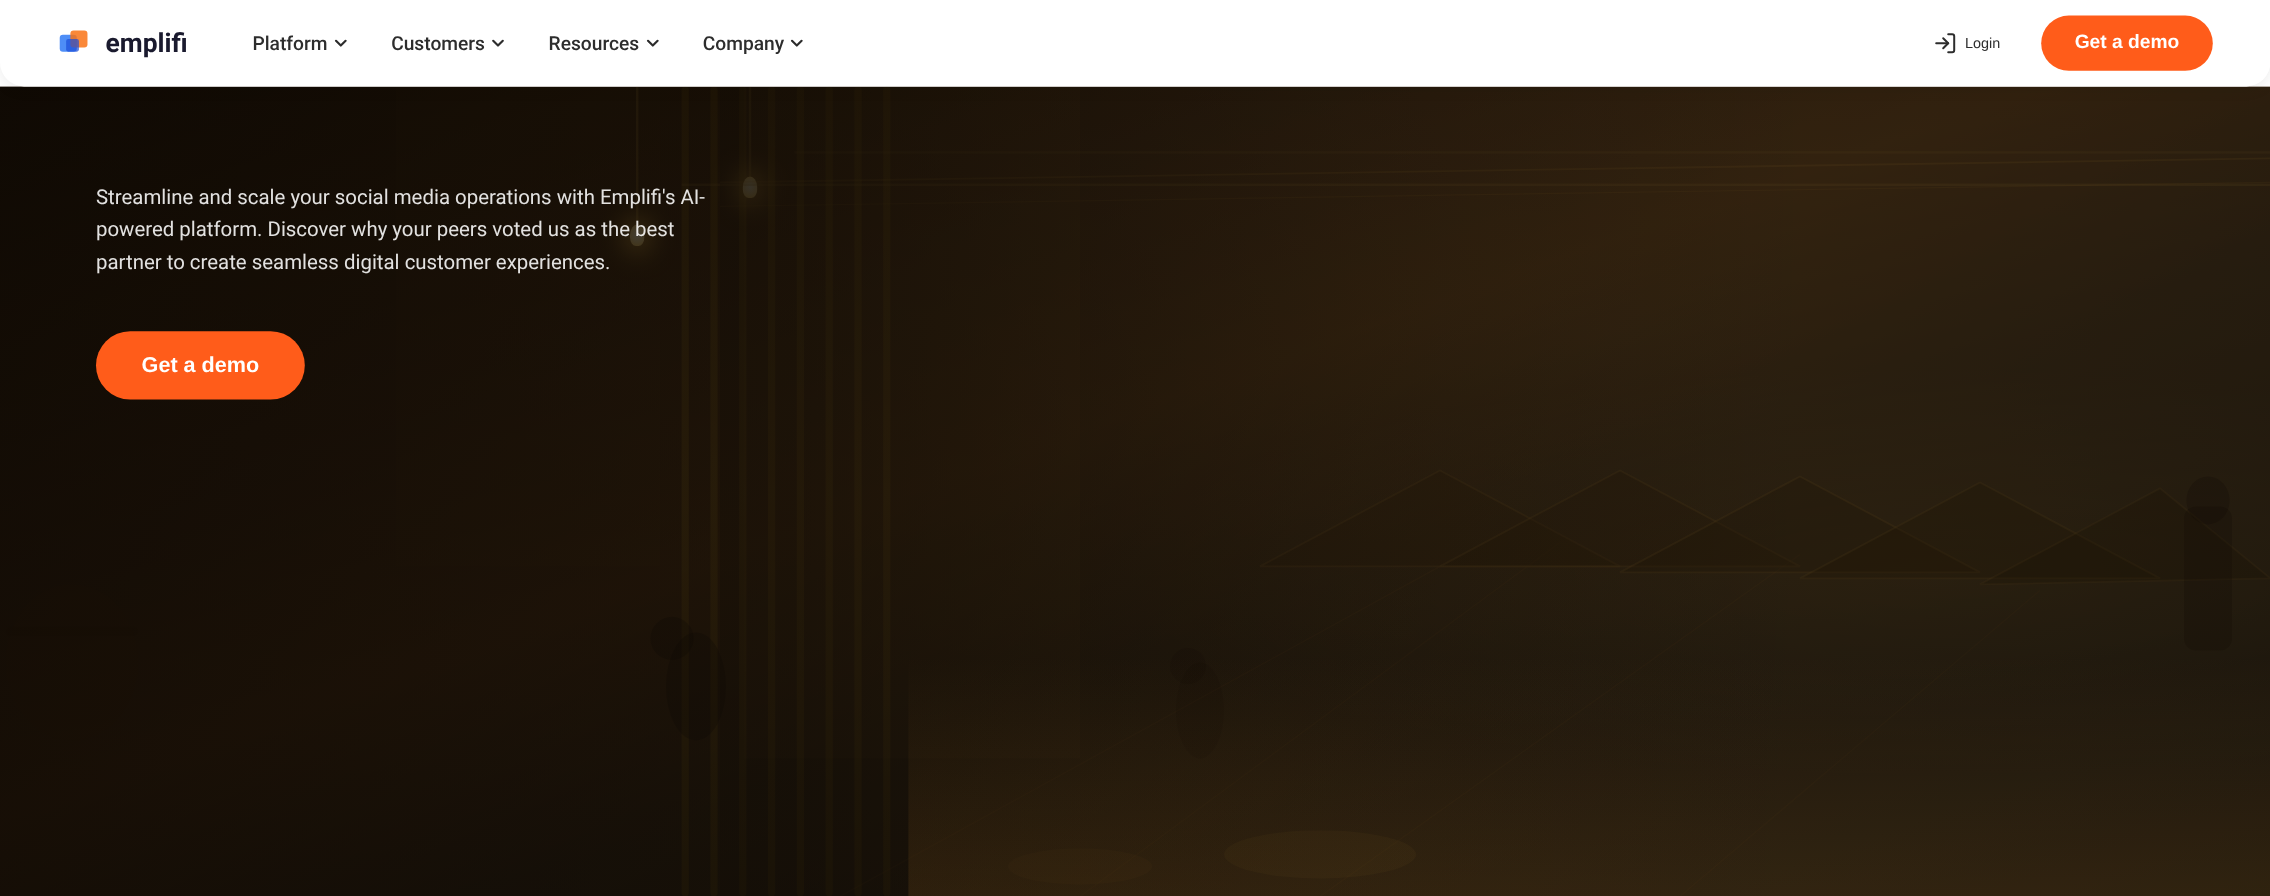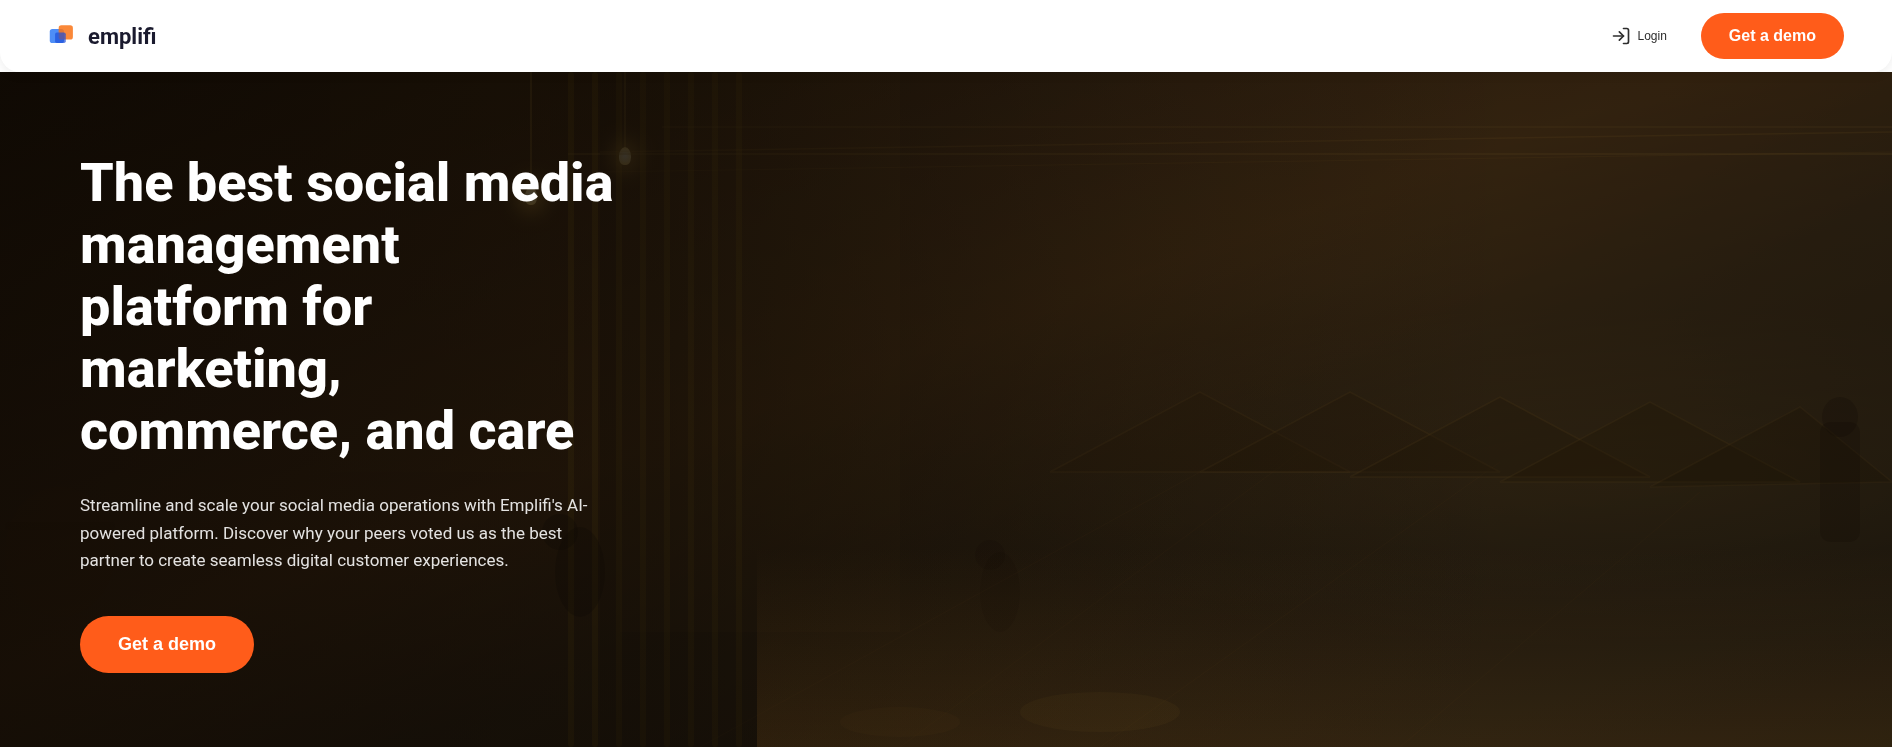--- a/index.html
+++ b/index.html
@@ -246,20 +246,46 @@
     <a class="logo" href="#">
       <svg class="logo-icon" viewBox="0 0 36 36" fill="none" xmlns="http://www.w3.org/2000/svg">
 
         <rect x="2" y="10" width="16" height="16" rx="3" fill="#3b82f6" opacity="0.9"></rect>
         <rect x="12" y="6" width="16" height="16" rx="3" fill="#f97316" opacity="0.85"></rect>
         <rect x="8" y="14" width="12" height="12" rx="2" fill="#1d4ed8" opacity="0.7"></rect>
       </svg>
       <span class="logo-text">emplifi</span>
     </a>
 
+    <nav class="nav-links">
+      <a class="nav-item" href="#">
+        <span>Platform</span>
+        <svg class="chevron-icon" viewBox="0 0 12 12" fill="none">
+          <path d="M2 4L6 8L10 4" stroke="#2d2d2d" stroke-width="1.8" stroke-linecap="round" stroke-linejoin="round"></path>
+        </svg>
+      </a>
+      <a class="nav-item" href="#">
+        <span>Customers</span>
+        <svg class="chevron-icon" viewBox="0 0 12 12" fill="none">
+          <path d="M2 4L6 8L10 4" stroke="#2d2d2d" stroke-width="1.8" stroke-linecap="round" stroke-linejoin="round"></path>
+        </svg>
+      </a>
+      <a class="nav-item" href="#">
+        <span>Resources</span>
+        <svg class="chevron-icon" viewBox="0 0 12 12" fill="none">
+          <path d="M2 4L6 8L10 4" stroke="#2d2d2d" stroke-width="1.8" stroke-linecap="round" stroke-linejoin="round"></path>
+        </svg>
+      </a>
+      <a class="nav-item" href="#">
+        <span>Company</span>
+        <svg class="chevron-icon" viewBox="0 0 12 12" fill="none">
+          <path d="M2 4L6 8L10 4" stroke="#2d2d2d" stroke-width="1.8" stroke-linecap="round" stroke-linejoin="round"></path>
+        </svg>
+      </a>
+    </nav>
   </div>
 
   <div class="navbar-right">
     <button class="login-btn">
 
       <svg width="20" height="20" viewBox="0 0 24 24" fill="none" xmlns="http://www.w3.org/2000/svg">
         <path d="M15 3h4a2 2 0 0 1 2 2v14a2 2 0 0 1-2 2h-4" stroke="#2d2d2d" stroke-width="2" stroke-linecap="round" stroke-linejoin="round"></path>
         <polyline points="10 17 15 12 10 7" stroke="#2d2d2d" stroke-width="2" stroke-linecap="round" stroke-linejoin="round"></polyline>
         <line x1="15" y1="12" x2="3" y2="12" stroke="#2d2d2d" stroke-width="2" stroke-linecap="round" stroke-linejoin="round"></line>
       </svg>
@@ -335,19 +361,18 @@
       <rect x="620" y="0" width="280" height="560" fill="rgba(180,140,50,0.06)"></rect>
       <rect x="330" y="0" width="220" height="400" fill="rgba(160,120,40,0.05)"></rect>
     </svg>
 
     <div class="dark-overlay"></div>
     <div class="left-fade"></div>
     <div class="floor-reflection"></div>
   </div>
 
   <div class="hero-content">
-    <h1 class="hero-heading">The best social media management platform for marketing, commerce, and care</h1>
     <p class="hero-subtext">Streamline and scale your social media operations with Emplifi's AI-powered platform. Discover why your peers voted us as the best partner to create seamless digital customer experiences.</p>
     <button class="hero-cta-btn">
       <span>Get a demo</span>
     </button>
   </div>
 </section>
 
 </body></html>

